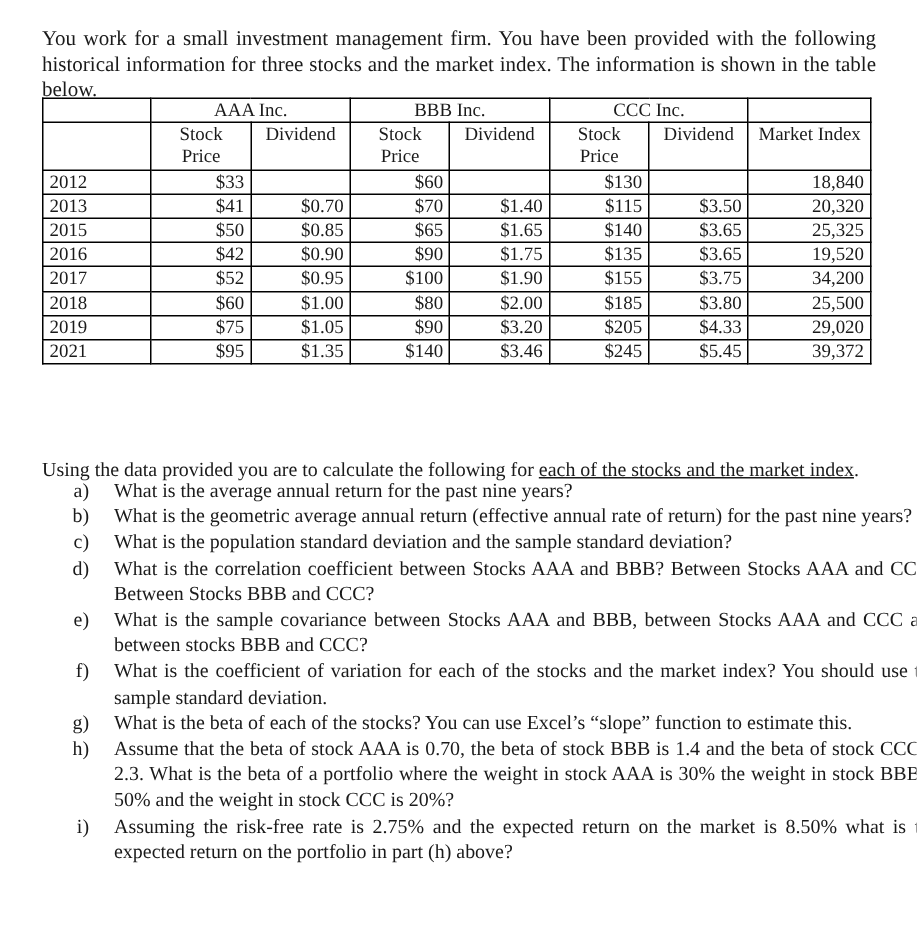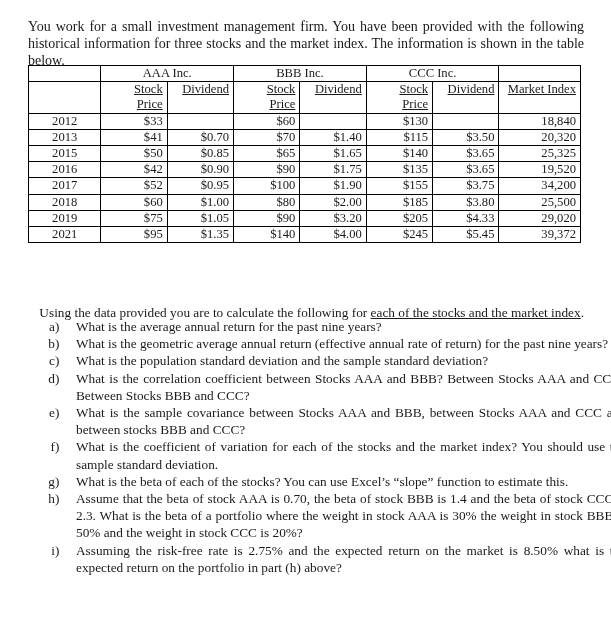--- a/index.html
+++ b/index.html
@@ -47,48 +47,46 @@
     font-weight: normal;
     vertical-align: top;
     line-height: 15.2px;
     height: 15px;
     box-sizing: border-box;
   }
   td.grp, th.grp {
     text-align: center;
   }
   td.lbl {
-    text-align: right;
-    text-decoration: underline;
+    text-align: center;
   }
   td.num {
     text-align: right;
     padding-right: 6px;
   }
   td.yr {
-    text-align: center;
+    text-align: left;
     padding-left: 5px;
   }
   .col-year   { width: 72px; }
   .col-price  { width: 66px; }
   .col-div    { width: 66px; }
   .col-mkt    { width: 81px; }
   .hdr-two {
     line-height: 15.2px;
     height: 30px;
   }
   .blank-cell { border: 1px solid #000; }
   .using {
     position: absolute;
     left: 28px;
     top: 291px;
     width: 556px;
     font-size: 13.3px;
     line-height: 17.2px;
-    text-align: right;
   }
   .using .ul {
     text-decoration: underline;
   }
   ol.qs {
     position: absolute;
     left: 28px;
     top: 318px;
     width: 560px;
     margin: 0;
@@ -216,21 +214,21 @@
           <td class="num">$3.20</td>
           <td class="num">$205</td>
           <td class="num">$4.33</td>
           <td class="num">29,020</td>
         </tr>
         <tr>
           <td class="yr">2021</td>
           <td class="num">$95</td>
           <td class="num">$1.35</td>
           <td class="num">$140</td>
-          <td class="num">$4.00</td>
+          <td class="num">$3.46</td>
           <td class="num">$245</td>
           <td class="num">$5.45</td>
           <td class="num">39,372</td>
         </tr>
       </tbody>
   </table>
 
   <p class="using"><span>Using the data provided you are to calculate the following for </span><span class="ul">each of the stocks and the market index</span><span>.</span></p>
 
   <ol class="qs" id="question-list">

